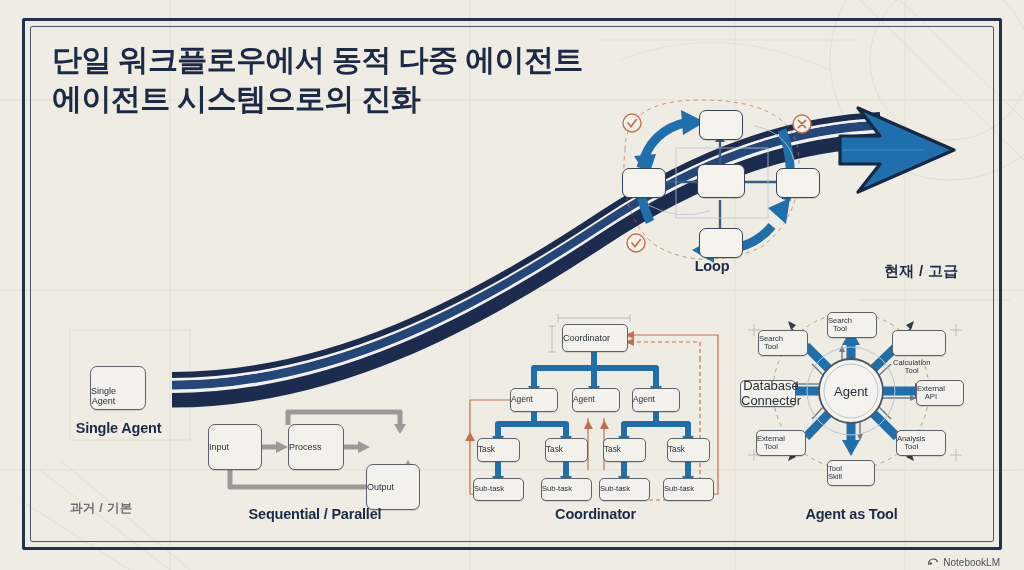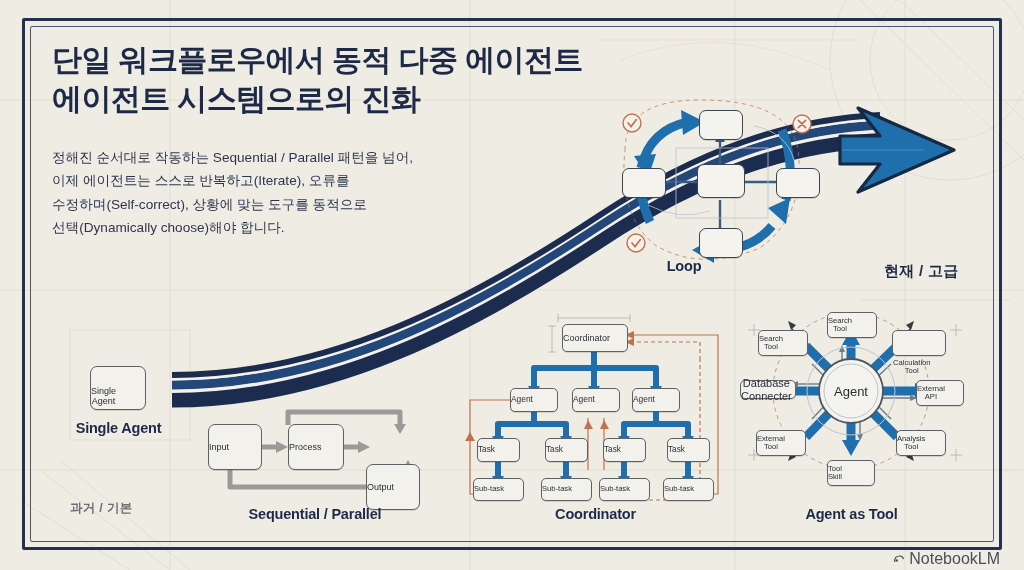--- a/index.html
+++ b/index.html
@@ -54,21 +54,21 @@
   .node.sm{font-size:7.6px;border-radius:5px;border-width:1.2px;}
   .node.md{font-size:9px;}
   .node.lp{background:#f4f3ee;border-color:#3b4454;}
 
   
   svg.layer{position:absolute;left:0;top:0;width:1024px;height:570px;pointer-events:none;}
 
   
   .watermark{
     position:absolute;right:24px;bottom:2px;
-    font-size:16px;color:#4a4f57;display:flex;align-items:center;gap:4px;
+    font-size:10px;color:#4a4f57;display:flex;align-items:center;gap:4px;
   }
 </style>
 </head>
 <body>
 
 <div class="poster">
 
   <svg class="blueprint" viewBox="0 0 1024 570">
     <g stroke="#c9c5b6" stroke-width="0.7" fill="none">
       <path d="M0 100 H1024 M0 290 H1024 M0 470 H1024"></path>
@@ -84,24 +84,20 @@
       <path d="M620 60 Q720 20 830 70"></path>
       <path d="M600 40 H860"></path>
     </g>
   </svg>
 
   <div class="frame-outer"></div>
   <div class="frame-inner"></div>
 
   <div class="headline">단일 워크플로우에서 동적 다중 에이전트
 에이전트 시스템으로의 진화</div>
-  <div class="subcopy">정해진 순서대로 작동하는 Sequential / Parallel 패턴을 넘어,
-이제 에이전트는 스스로 반복하고(Iterate), 오류를
-수정하며(Self-correct), 상황에 맞는 도구를 동적으로
-선택(Dynamically choose)해야 합니다.</div>
 
   <div class="era era-past">과거 / 기본</div>
   <div class="era era-now">현재 / 고급</div>
 
   <svg class="layer" viewBox="0 0 1024 570">
     <defs>
       <path id="swoosh" d="M172,392 C330,392 470,318 600,232 C700,166 790,136 880,132"></path>
     </defs>
 
     <use href="#swoosh" stroke="#f3f1ea" stroke-width="30" fill="none" stroke-linecap="butt"></use>
@@ -200,21 +196,21 @@
         <circle r="9" fill="#f3f1ea" stroke="#c2714e" stroke-width="1.4"></circle>
         <path d="M-4,0 L-1,3.6 L4.4,-3.4" stroke="#c2714e" stroke-width="1.7" fill="none" stroke-linecap="round"></path>
       </g>
     </g>
   </svg>
   <div class="node lp" style="left:699px;top:110px;width:44px;height:30px;"></div>
   <div class="node lp" style="left:622px;top:168px;width:44px;height:30px;"></div>
   <div class="node lp" style="left:697px;top:164px;width:48px;height:34px;"></div>
   <div class="node lp" style="left:776px;top:168px;width:44px;height:30px;"></div>
   <div class="node lp" style="left:699px;top:228px;width:44px;height:30px;"></div>
-  <div class="cap" style="left:624px;top:258px;width:120px;">Loop</div>
+  <div class="cap" style="left:652px;top:258px;width:120px;">Loop</div>
 
   <svg class="layer" viewBox="0 0 1024 570">
 
     <g stroke="#1f6fad" stroke-width="6" fill="none" stroke-linejoin="round">
       <path d="M594,352 V368 H534 V388"></path>
       <path d="M594,352 V388"></path>
       <path d="M594,352 V368 H656 V388"></path>
       <path d="M534,412 V424 H498 V438"></path>
       <path d="M534,412 V424 H566 V438"></path>
       <path d="M656,412 V424 H624 V438"></path>
@@ -390,21 +386,21 @@
 Tool</span>
   </div>
   <div class="node sm" style="left:827px;top:460px;width:48px;height:26px;">
     <span style="white-space:pre-line;">Tool
 Skill</span>
   </div>
   <div class="node sm" style="left:756px;top:430px;width:50px;height:26px;">
     <span style="white-space:pre-line;">External
 Tool</span>
   </div>
-  <div class="node sm" style="left:740px;top:380px;width:56px;height:19px;font-size:11px;">
+  <div class="node sm" style="left:740px;top:380px;width:56px;height:27px;font-size:13px;">
     <span style="white-space:pre-line;">Database
 Connecter</span>
   </div>
   <div class="node sm" style="left:758px;top:330px;width:50px;height:26px;">
     <span style="white-space:pre-line;">Search
 Tool</span>
   </div>
   <div class="cap" style="left:789px;top:506px;width:125px;">Agent as Tool</div>
 
   <div class="watermark">

